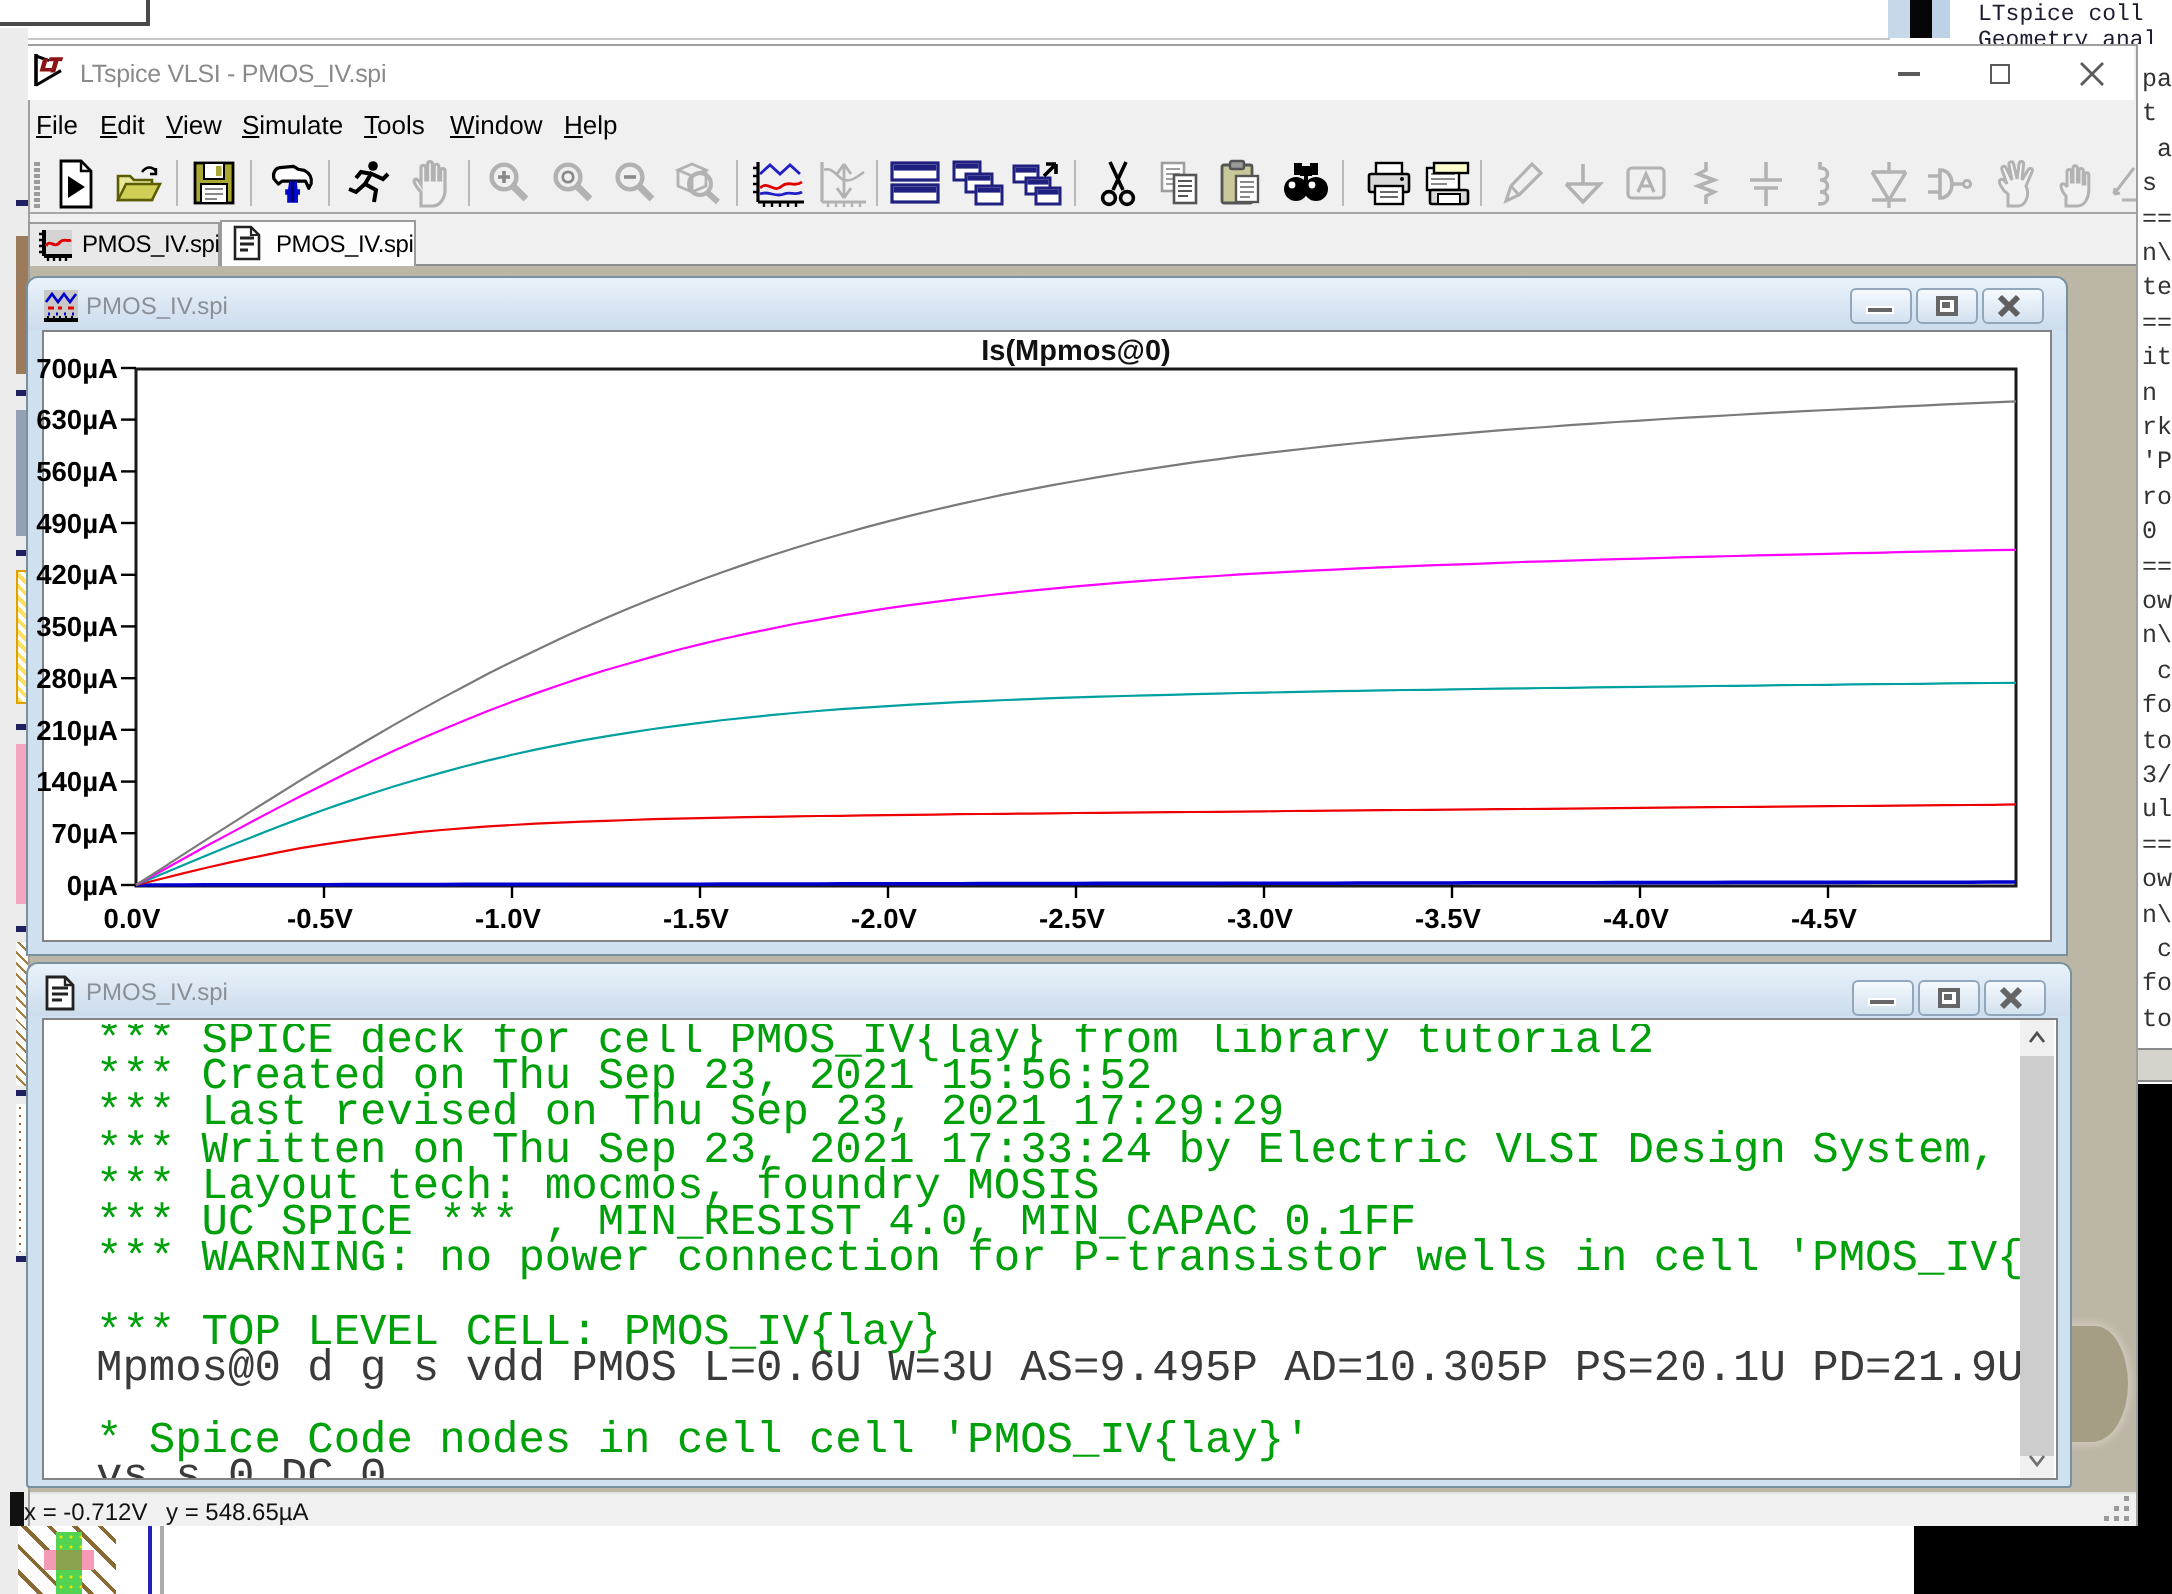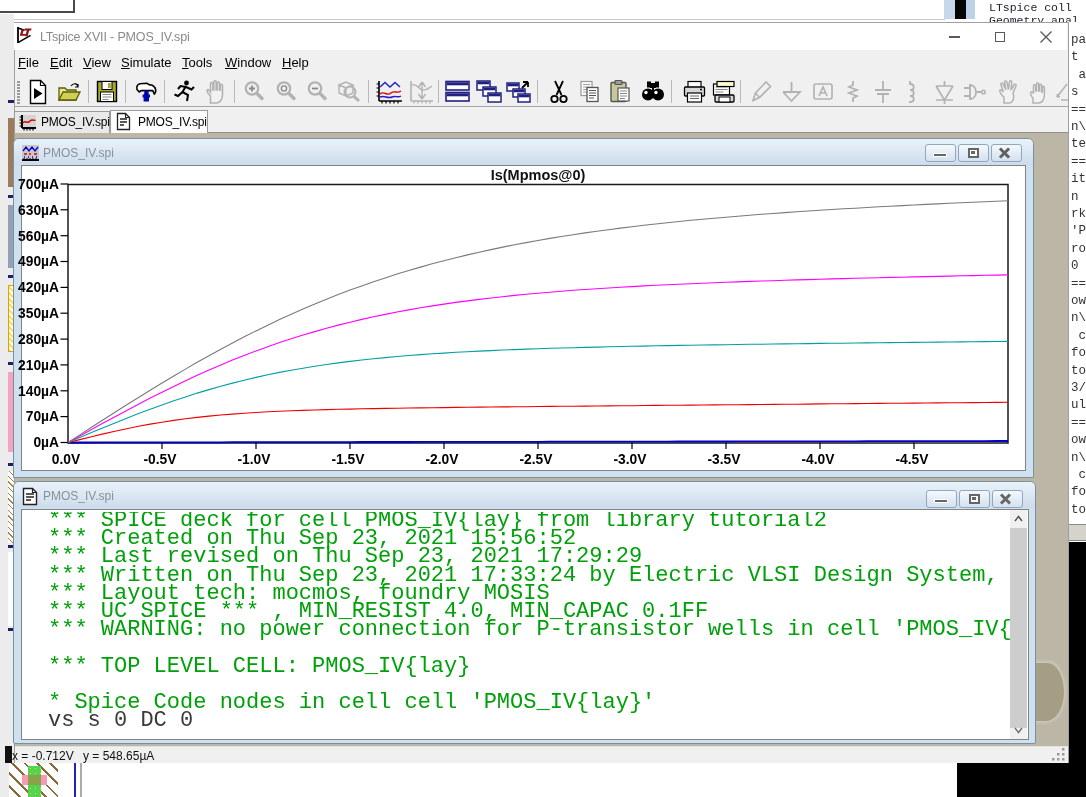--- a/index.html
+++ b/index.html
@@ -138,21 +138,21 @@
 <div class="sw" style="top:628px;height:3px;background:#202060;"></div>
 
 <div class="abs" id="mainwin"></div>
 <div class="abs" id="titlebar"></div>
 <svg class="abs" id="lt-logo" style="left:17px;top:26px" width="17" height="18" viewBox="0 0 17 18">
  <path d="M1 1 V17" stroke="#000" stroke-width="1.8"></path>
     <path d="M1 2 L7.5 4.3 M1 16.6 L13.5 9.3" stroke="#000" stroke-width="1.5"></path>
     <path d="M4.6 3.2 L2.8 9.8 H8.6 L9.1 8 H5.6 L7 3.2 Z" fill="#8c1414"></path>
     <path d="M7.8 2.6 H14.6 L14 4.6 H12.2 L10.6 10.2 H8.2 L9.8 4.6 H7.2 Z" fill="#8c1414"></path>
 </svg>
-<div class="abs" id="title-text">LTspice XVII - PMOS_IV.spi</div>
+<div class="abs" id="title-text">LTspice VLSI - PMOS_IV.spi</div>
 <div class="abs capbtn" style="left:949px;top:36px;width:11px;height:1.5px;background:#5a5a5a"></div>
 <div class="abs capbtn" style="left:995px;top:32px;width:10px;height:10px;border:1.5px solid #5a5a5a"></div>
 <svg class="abs capbtn" style="left:1040px;top:31px" width="12" height="12" viewBox="0 0 12 12">
  <path d="M0.5 0.5 L11.5 11.5 M11.5 0.5 L0.5 11.5" stroke="#5a5a5a" stroke-width="1.4"></path>
 </svg>
 <div class="abs" id="menubar"></div>
 <div class="mi" style="left:18px;top:55px"><u>F</u>ile</div>
 <div class="mi" style="left:50px;top:55px"><u>E</u>dit</div>
 <div class="mi" style="left:83px;top:55px"><u>V</u>iew</div>
 <div class="mi" style="left:121px;top:55px"><u>S</u>imulate</div>
@@ -371,20 +371,21 @@
 <div class="child-client" id="c2client" style="left:21px;top:509px;width:1008px;height:231px;"></div>
 <div id="spicetext"><span>*** SPICE deck for cell PMOS_IV{lay} from library tutorial2
 *** Created on Thu Sep 23, 2021 15:56:52
 *** Last revised on Thu Sep 23, 2021 17:29:29
 *** Written on Thu Sep 23, 2021 17:33:24 by Electric VLSI Design System, version 9.07
 *** Layout tech: mocmos, foundry MOSIS
 *** UC SPICE *** , MIN_RESIST 4.0, MIN_CAPAC 0.1FF
 *** WARNING: no power connection for P-transistor wells in cell 'PMOS_IV{lay}'
 
 *** TOP LEVEL CELL: PMOS_IV{lay}
+</span><span class="k">Mpmos@0 d g s vdd PMOS L=0.6U W=3U AS=9.495P AD=10.305P PS=20.1U PD=21.9U
 </span><span>
 * Spice Code nodes in cell cell 'PMOS_IV{lay}'
 </span><span class="k">vs s 0 DC 0</span></div>
 <div class="abs" id="sb">
  <svg class="abs" style="left:4px;top:5px" width="9" height="8" viewBox="0 0 9 8">
       <path d="M1 6 L4.5 1.5 L8 6" fill="none" stroke="#505050" stroke-width="1.4"></path>
     </svg>
  <div id="sb-thumb"></div>
  <svg class="abs" style="left:4px;top:216px" width="9" height="8" viewBox="0 0 9 8">
       <path d="M1 2 L4.5 6.5 L8 2" fill="none" stroke="#707070" stroke-width="1.4"></path>

